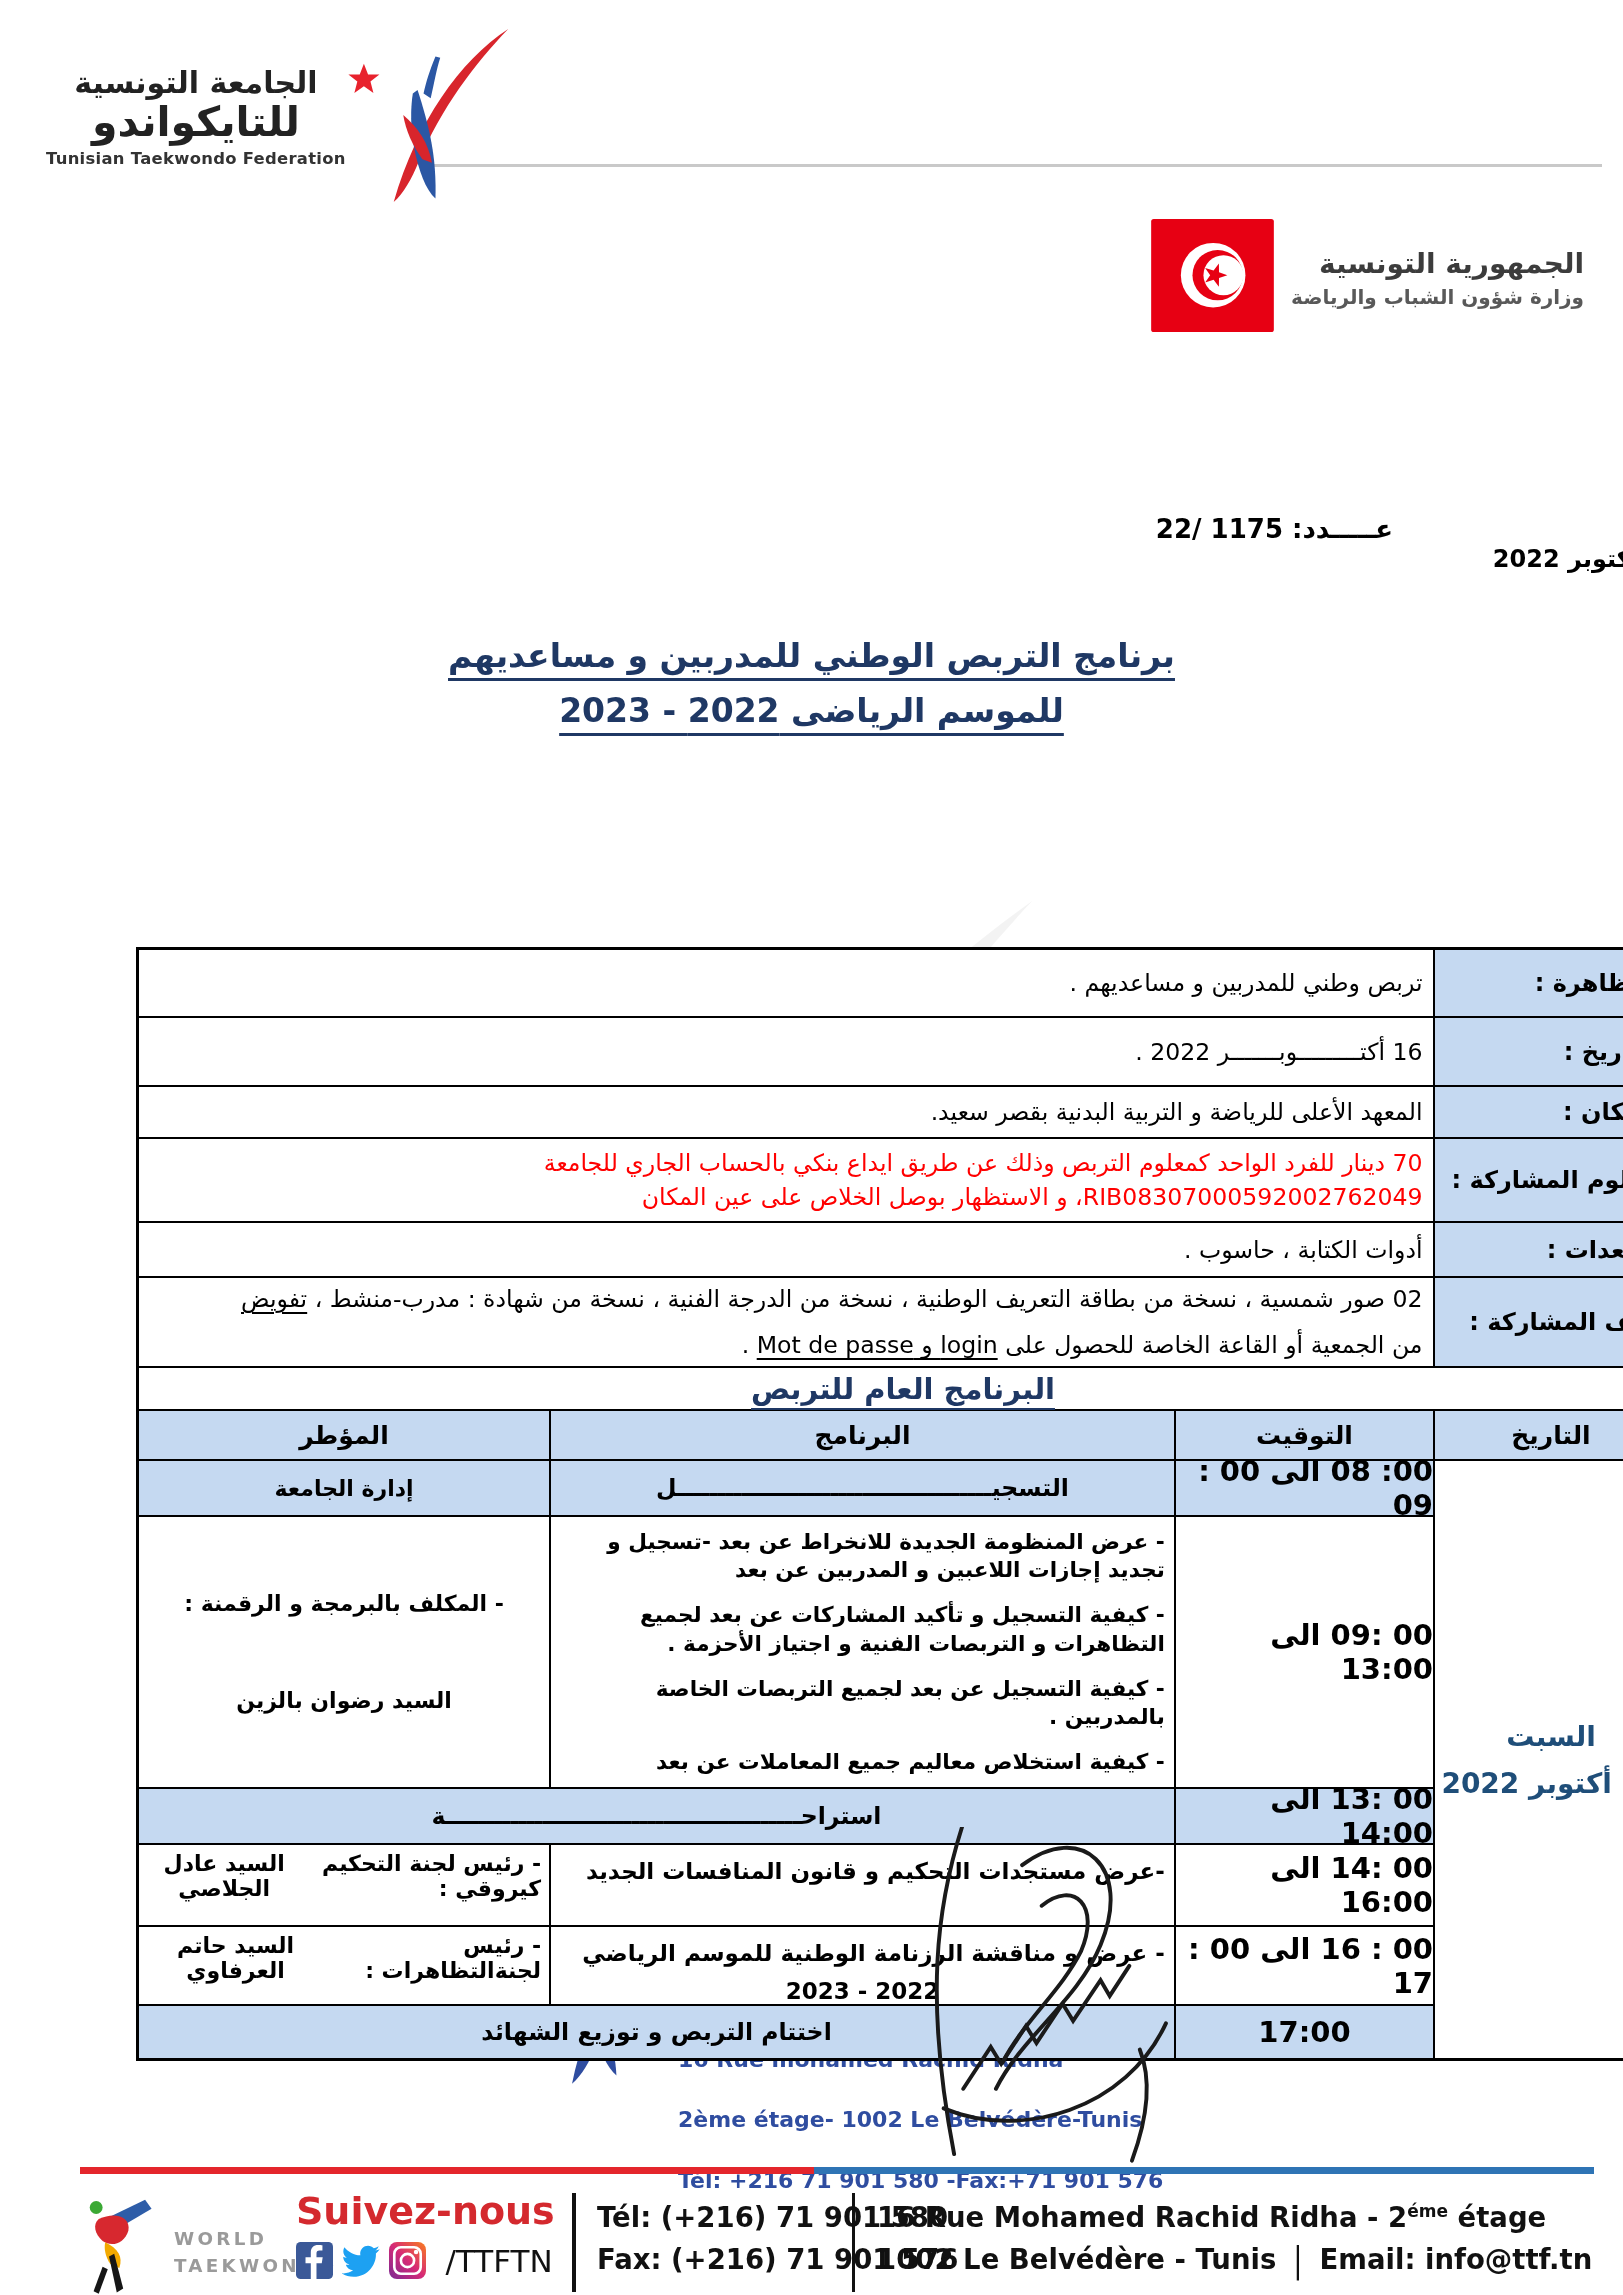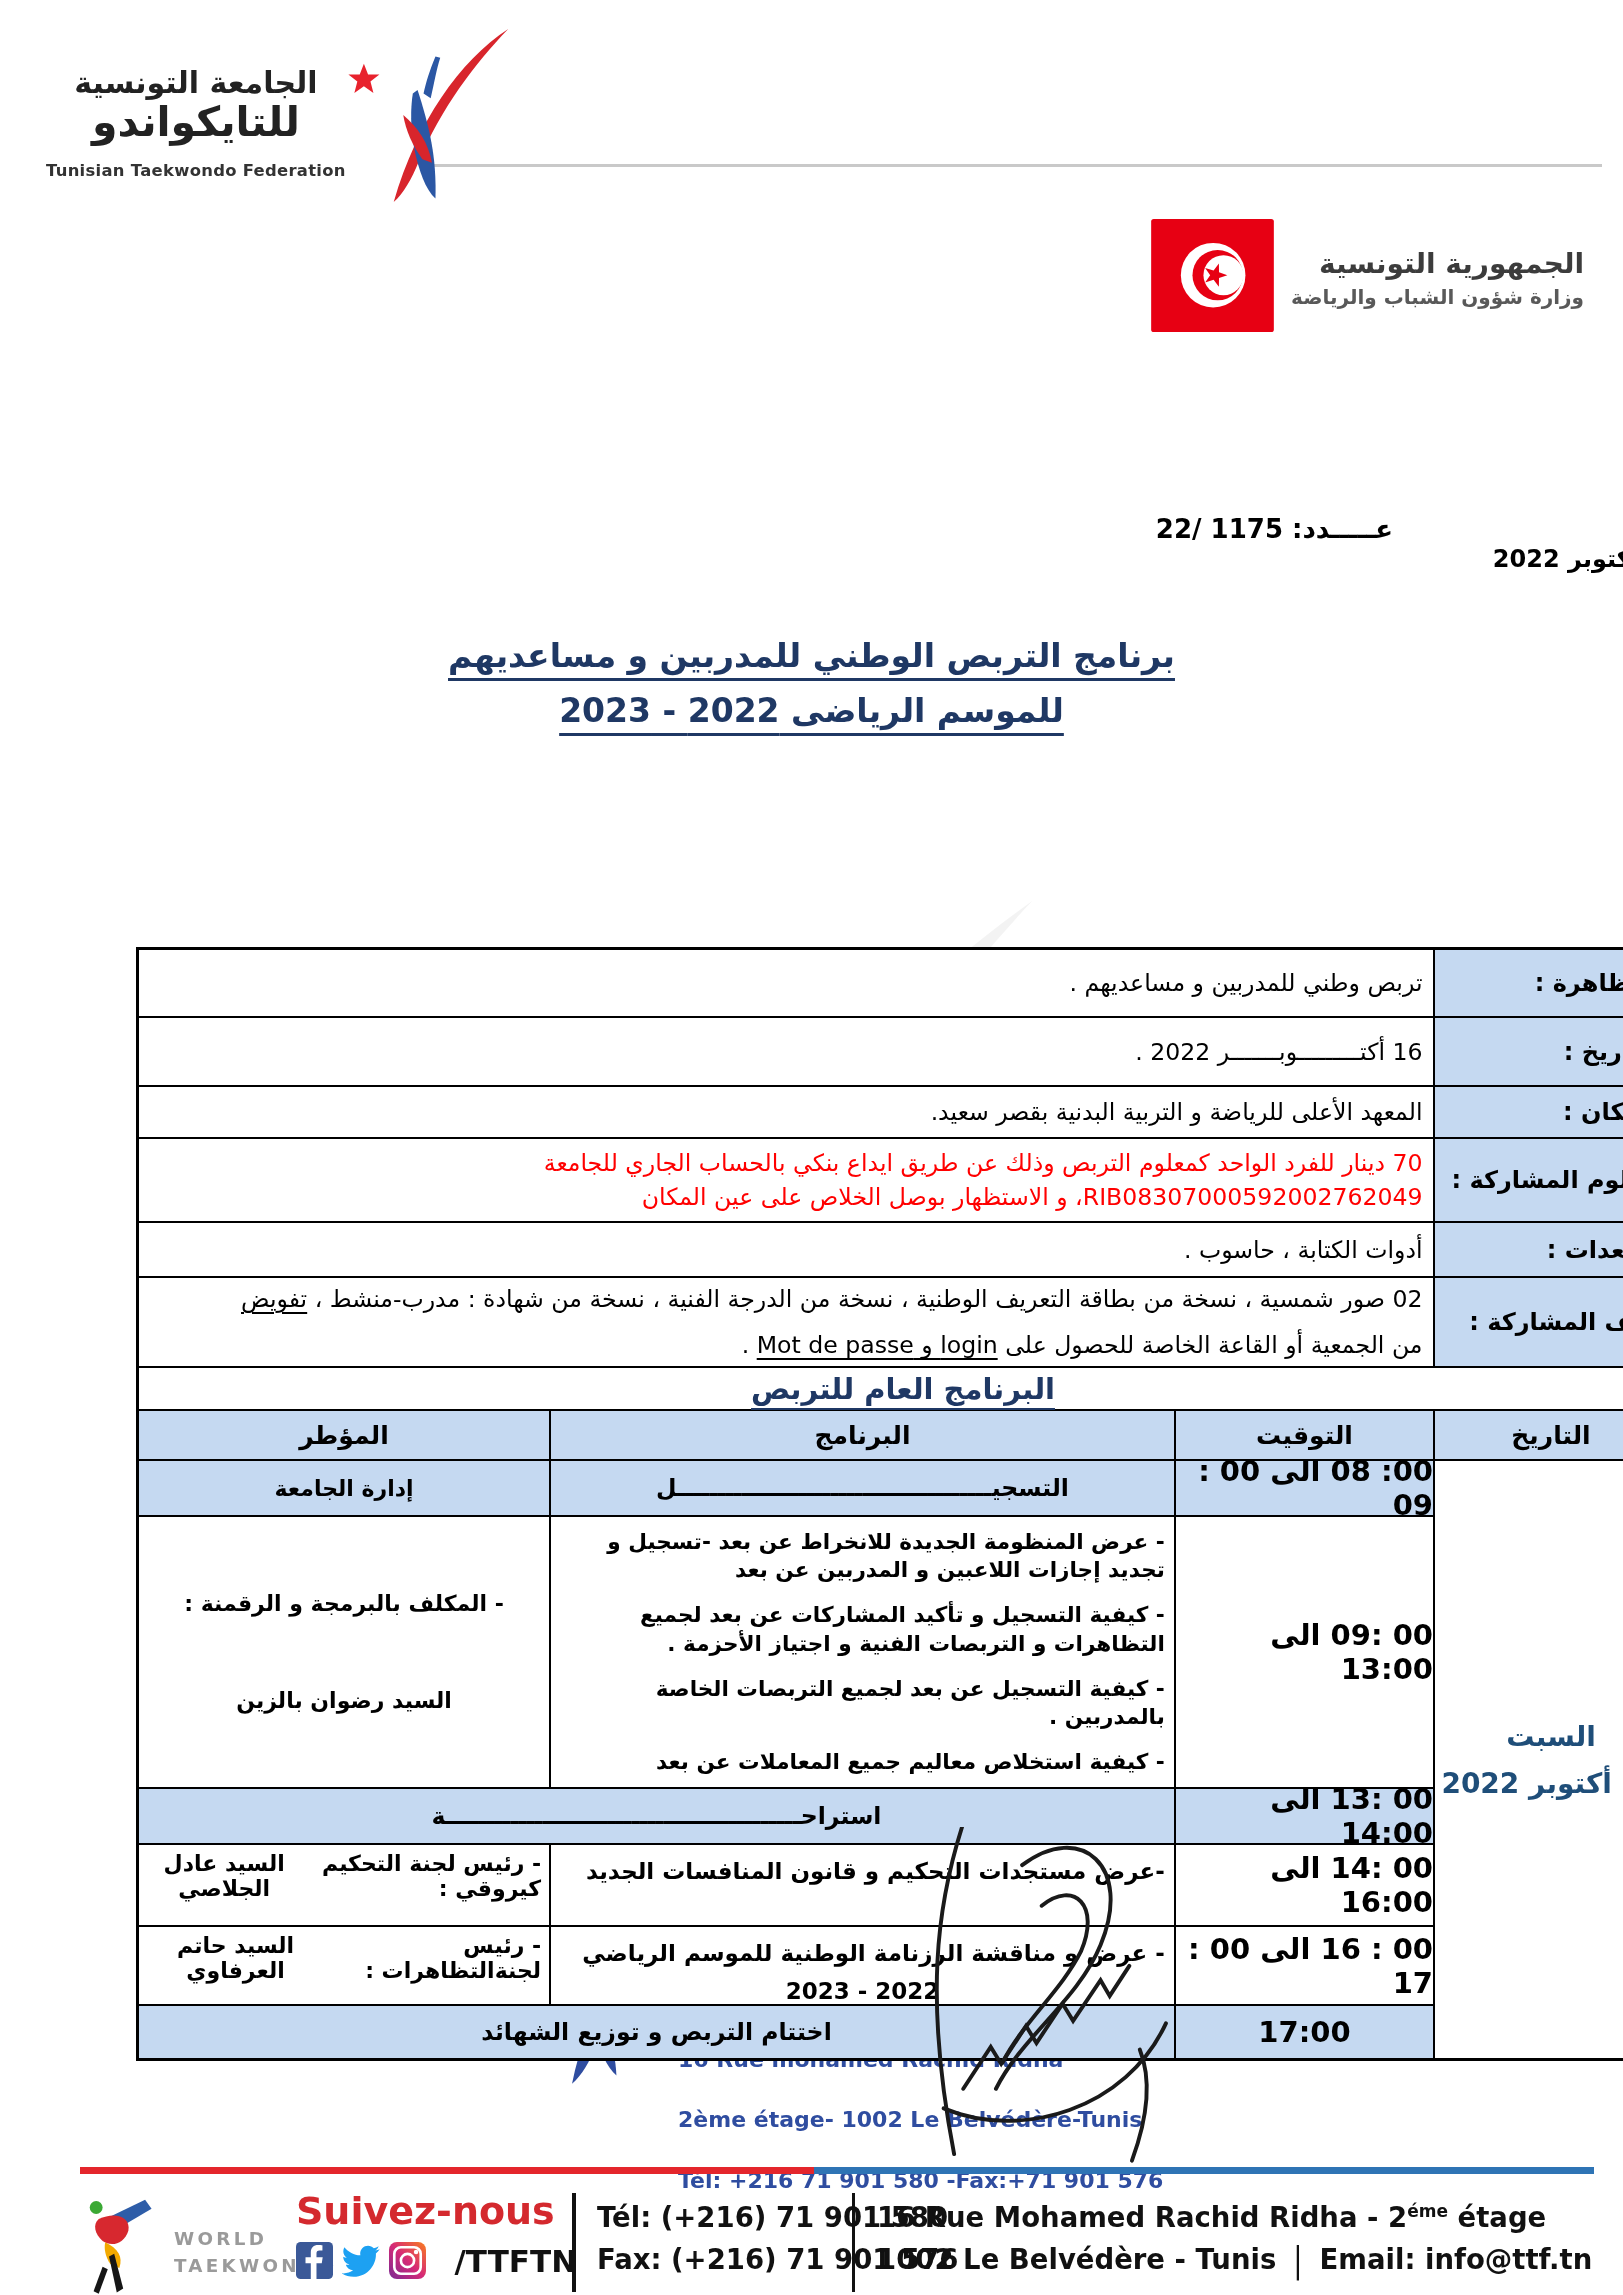--- a/index.html
+++ b/index.html
@@ -4,21 +4,21 @@
 <style>
   * { margin:0; padding:0; box-sizing:border-box; }
   body { background:#777; font-family:"DejaVu Sans", sans-serif; }
   .page { position:relative; width:1623px; height:2295px; background:#fff; margin:0 auto; overflow:hidden; direction:rtl; }
 
   
   .ttf-logo { position:absolute; left:46px; top:25px; display:flex; direction:ltr; align-items:flex-start; }
   .ttf-logo .txt { text-align:center; margin-top:41px; }
   .ttf-ar1 { font-size:30px; font-weight:bold; color:#222; line-height:1.1; }
   .ttf-ar2 { font-size:41px; font-weight:bold; color:#222; line-height:1.15; }
-  .ttf-en  { font-size:16.4px; font-weight:bold; color:#333; margin-top:15px; letter-spacing:0.3px; }
+  .ttf-en  { font-size:16.4px; font-weight:bold; color:#333; margin-top:3px; letter-spacing:0.3px; }
   .ministry { position:absolute; right:39px; top:39px; display:flex; align-items:center; gap:17px; }
   .min-name { font-size:28px; font-weight:bold; color:#3c3c3c; line-height:1.5; }
   .min-dept { font-size:20px; font-weight:bold; color:#595959; }
   .header-rule { position:absolute; left:424px; top:164px; width:1178px; height:2.6px; background:#c9c9c9; }
 
   .doc-number { position:absolute; right:230px; top:221px; font-size:26px; font-weight:bold; color:#000; }
   .place-date { position:absolute; left:191px; top:222px; font-size:24px; font-weight:bold; color:#000; }
 
   
   .main-title { position:absolute; top:287px; left:0; width:100%; text-align:center; color:#1F3864; font-weight:bold; }
@@ -59,21 +59,21 @@
   .sig-svg { position:absolute; left:826px; top:1827px; z-index:5; }
 
   
   .f-line-red  { position:absolute; left:80px; top:2167px; width:734px; height:7.2px; background:#E4262C; }
   .f-line-blue { position:absolute; left:814px; top:2167px; width:780px; height:7.2px; background:#2E74B5; }
   .footer { position:absolute; left:0; top:2184px; width:100%; direction:ltr; color:#111; }
   .wt-logo { position:absolute; left:84px; top:7.9px; }
   .wt-txt { position:absolute; left:174px; top:41px; color:#9a9a9a; font-size:18.3px; font-weight:bold; letter-spacing:3.3px; line-height:1.5; }
   .follow { position:absolute; left:296px; top:5.2px; color:#D4292E; font-size:38px; font-weight:bold; }
   .social { position:absolute; left:296px; top:58px; display:flex; align-items:center; gap:8.5px; }
-  .handle { font-size:31px; font-weight:bold; color:#111; margin-left:20px; }
+  .handle { font-size:31px; font-weight:normal; color:#111; margin-left:11px; }
   .fdiv1 { position:absolute; left:572px; top:9.2px; width:3.9px; height:99px; background:#111; }
   .telfax { position:absolute; left:597px; top:11.8px; font-size:27.5px; font-weight:bold; line-height:1.55; }
   .fdiv2 { position:absolute; left:852px; top:9.2px; width:2.6px; height:99px; background:#111; }
   .addr { position:absolute; left:877px; top:11.8px; font-size:27.5px; font-weight:600; line-height:1.55; }
   .addr sup { font-size:17px; }
   .addr .sep { display:inline-block; margin:0 17px; font-weight:400; transform:scaleY(1.3); }
 
   .watermark { position:absolute; left:229px; top:883px; opacity:0.045; z-index:0; }
   .zup { position:relative; z-index:1; }
 </style>

